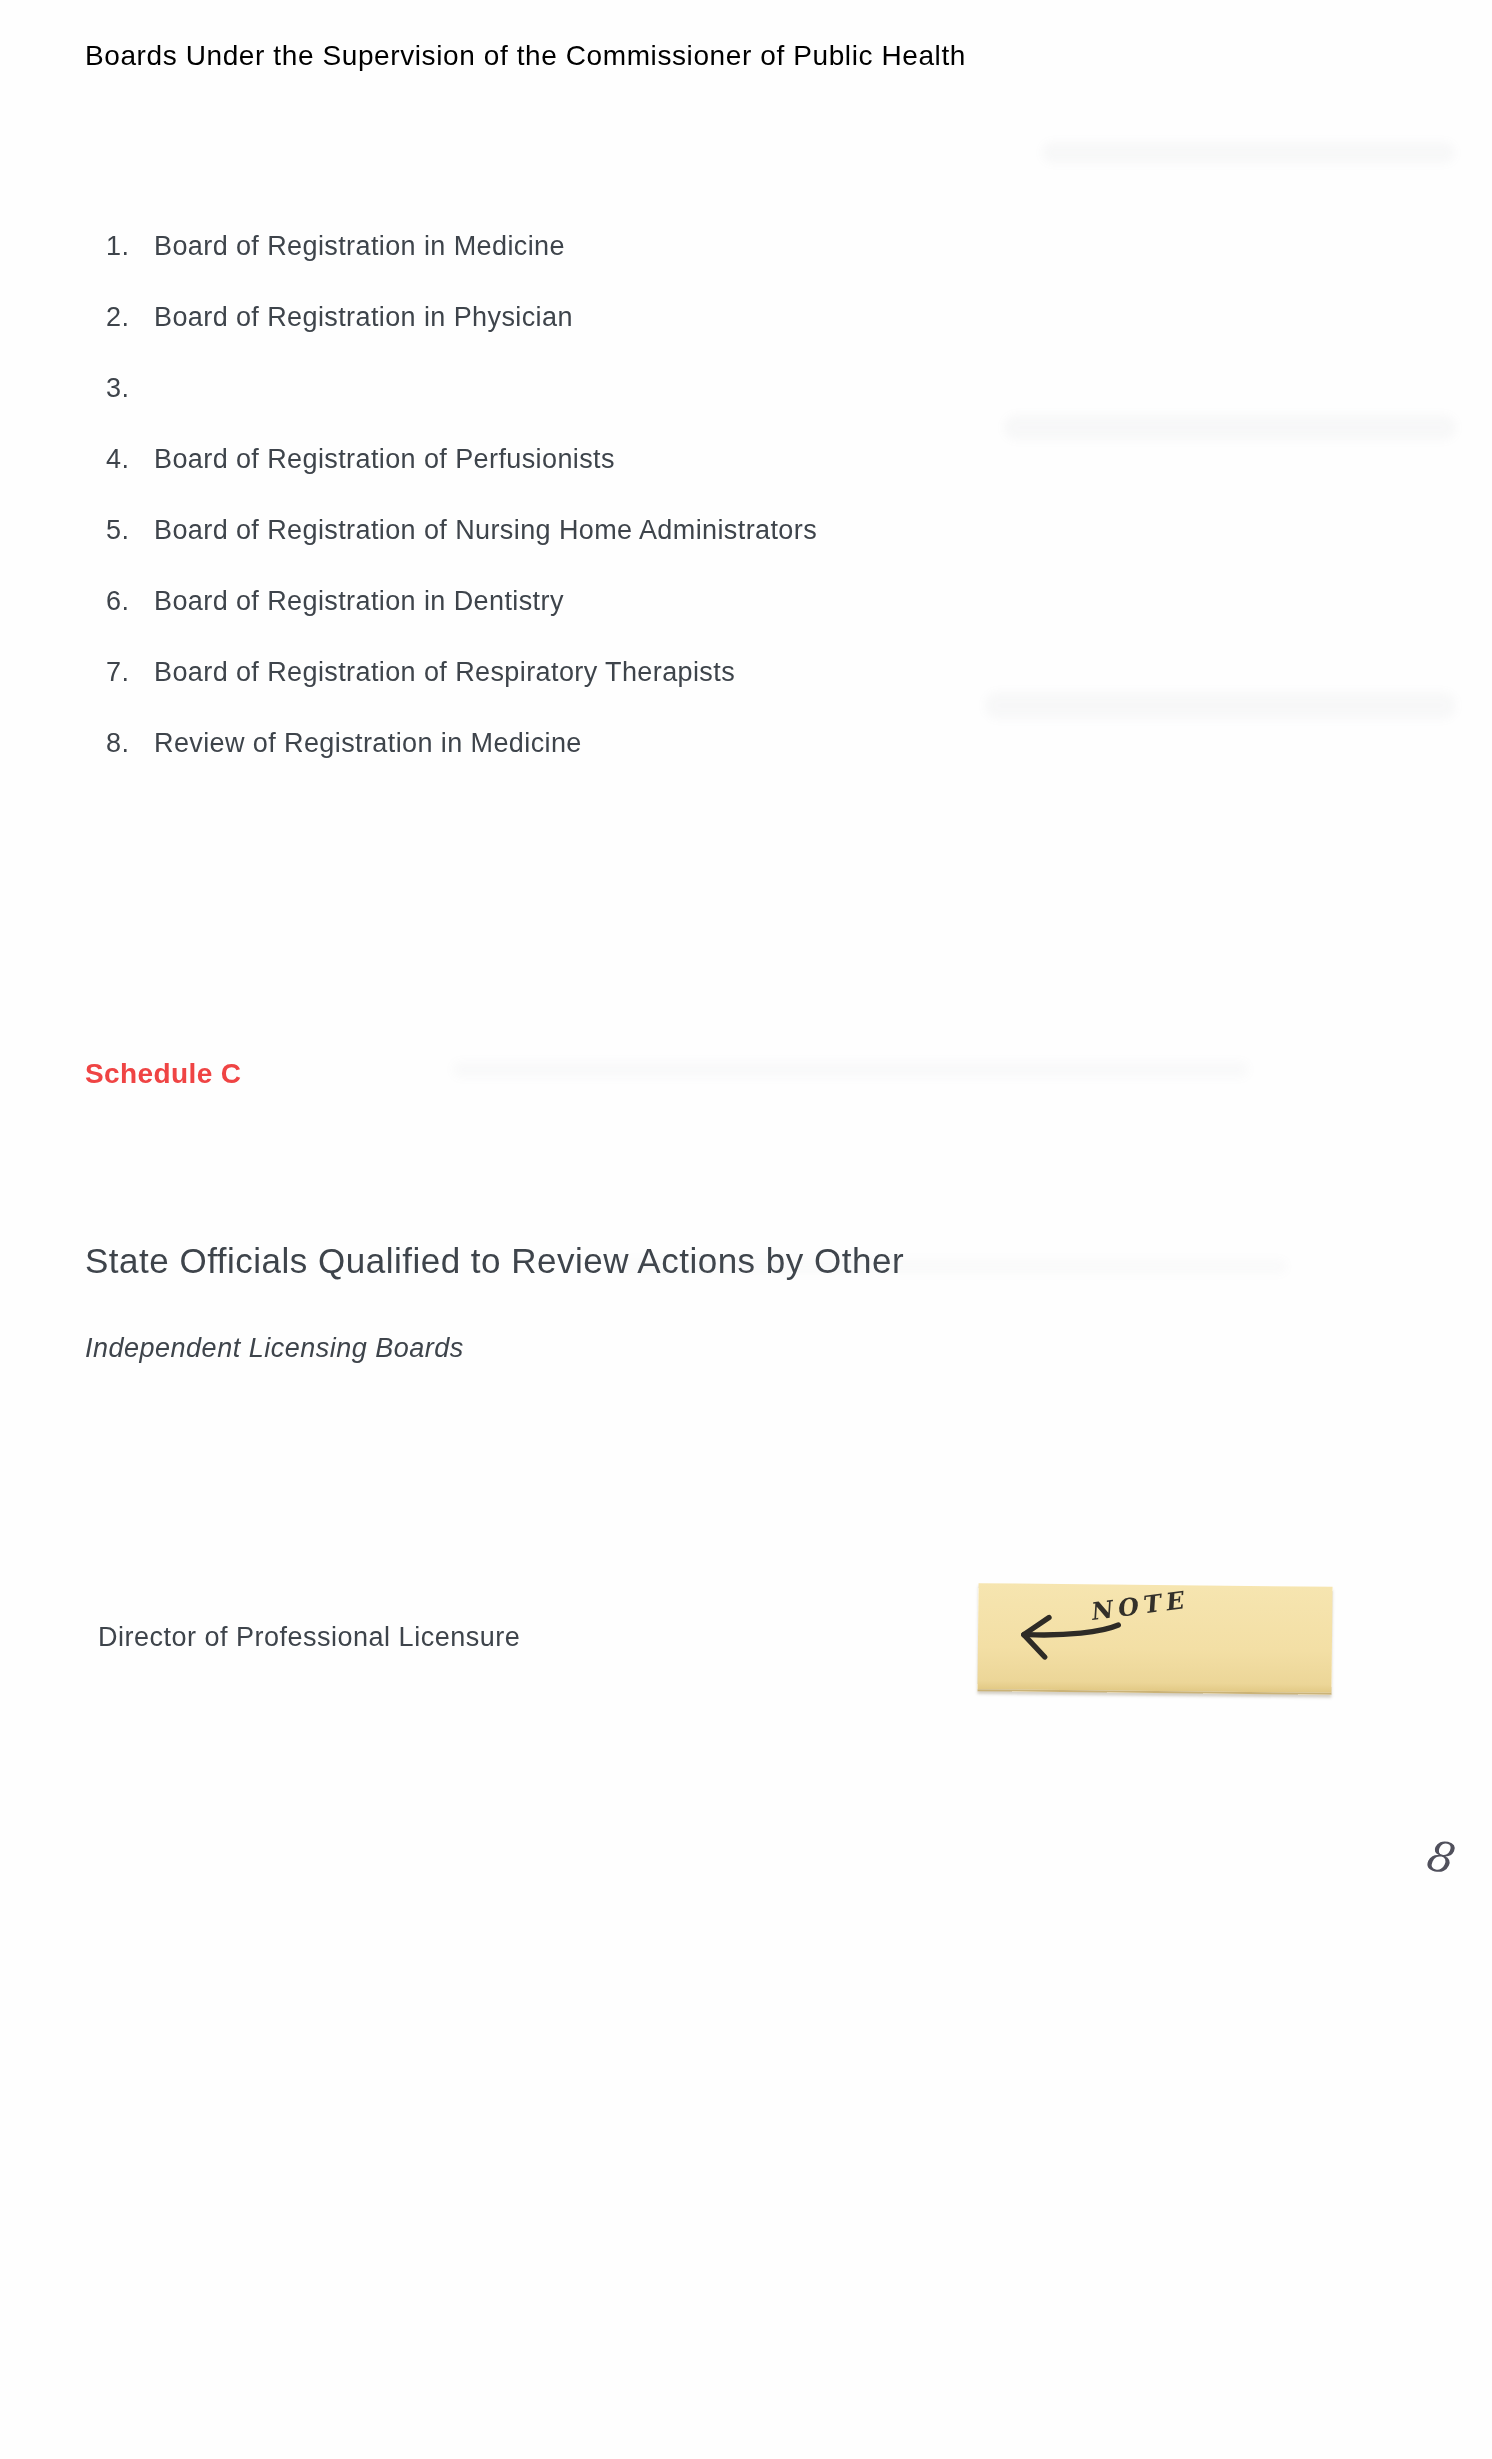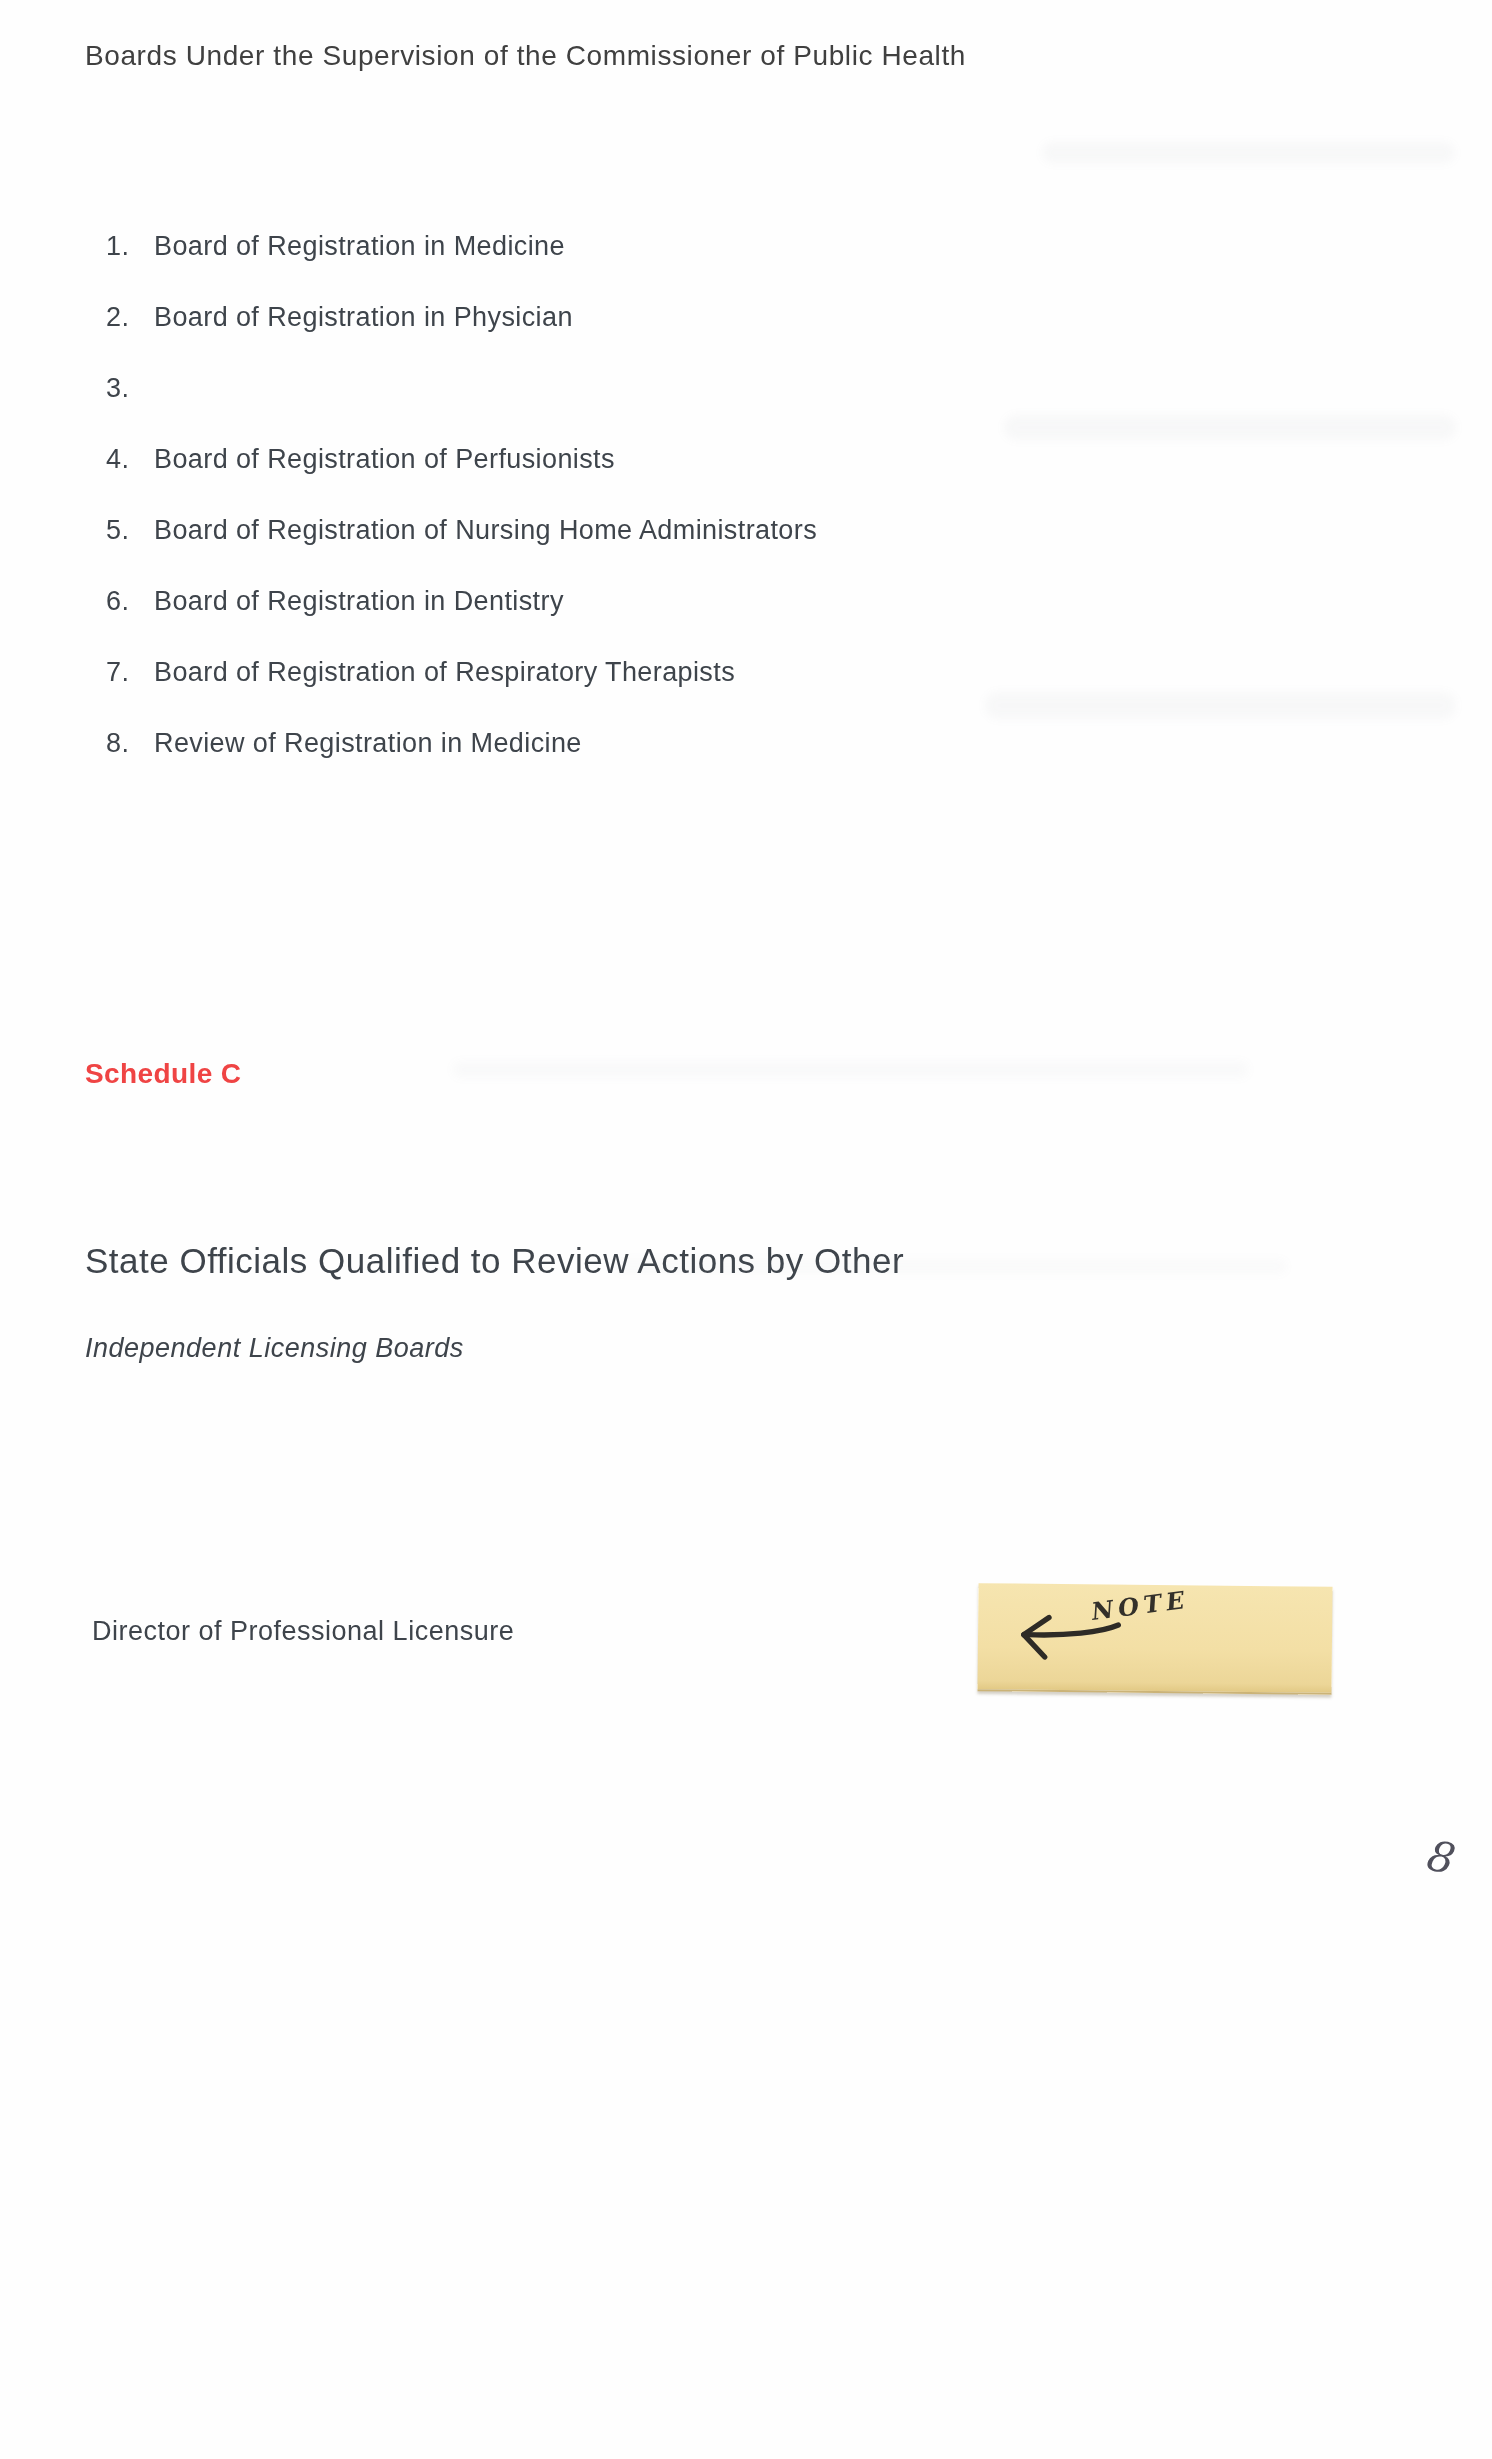--- a/index.html
+++ b/index.html
@@ -9,21 +9,21 @@
     font-family:"Liberation Sans", sans-serif;
     color:#3e444b;
     position:relative;
     overflow:hidden;
   }
   .page { position:absolute; inset:0; background:#fefefe; }
 
   .doc-title {
     position:absolute; left:85px; top:40px;
     font-size:28px; font-weight:400; letter-spacing:0.6px;
-    color:#404040; white-space:nowrap;
+    color:#000000; white-space:nowrap;
   }
 
   .board-list {
     position:absolute; left:106px; top:231px;
     list-style:none; margin:0; padding:0;
   }
   .board-item {
     display:flex; align-items:baseline;
     height:44px; margin-bottom:27px;
     font-size:27px; letter-spacing:0.4px; color:#3e444b;
@@ -40,21 +40,21 @@
   .schedule-line-1 {
     position:absolute; left:85px; top:1241px;
     font-size:35px; letter-spacing:0.5px; margin:0; white-space:nowrap;
   }
   .schedule-line-2 {
     position:absolute; left:85px; top:1333px;
     font-size:27px; letter-spacing:0.5px; margin:0; white-space:nowrap;font-style:italic;
   }
   .director-line {
     position:absolute; left:86px; top:1610px;
-    font-size:27px; letter-spacing:0.5px; margin:6px; white-space:nowrap;
+    font-size:27px; letter-spacing:0.5px; margin:12px; white-space:nowrap;
   }
 
   .sticky-note {
     position:absolute; left:978px; top:1585px;
     width:354px; height:106px;
     background:linear-gradient(180deg,#f6e5b0 0%,#f3dfa5 60%,#ecd698 92%,#e2c985 100%);
     border-bottom:2.9px solid #cbb377;
     box-shadow:0 2.9px 2.9px rgba(90,75,40,0.25);
     transform:rotate(0.6deg);
   }

